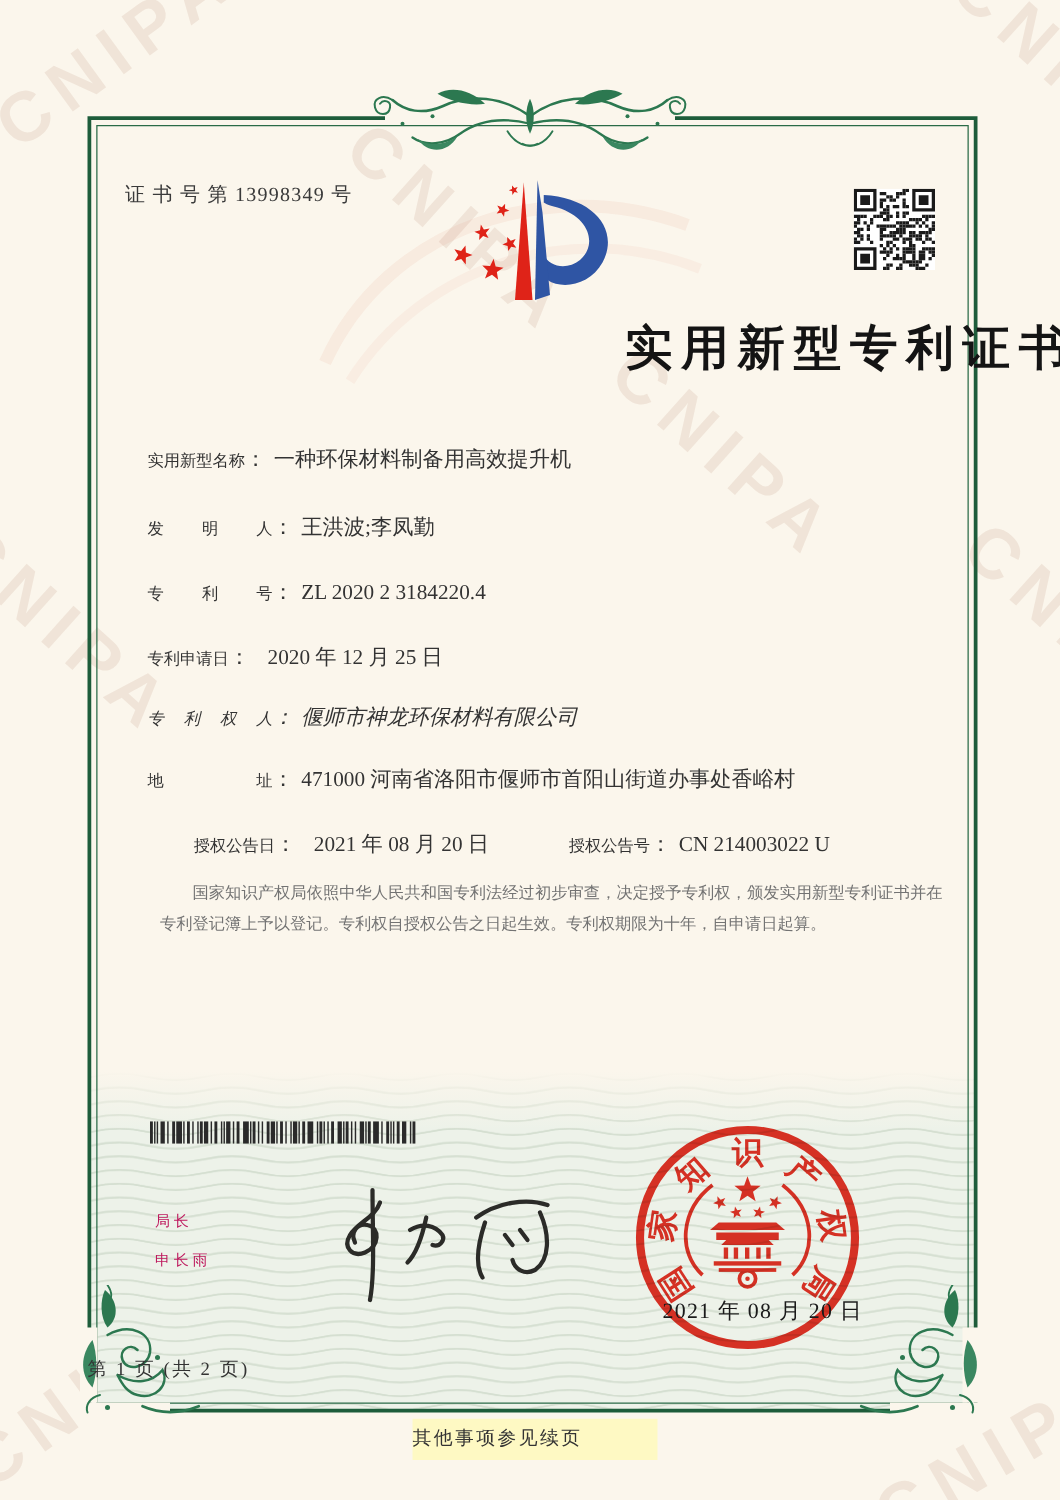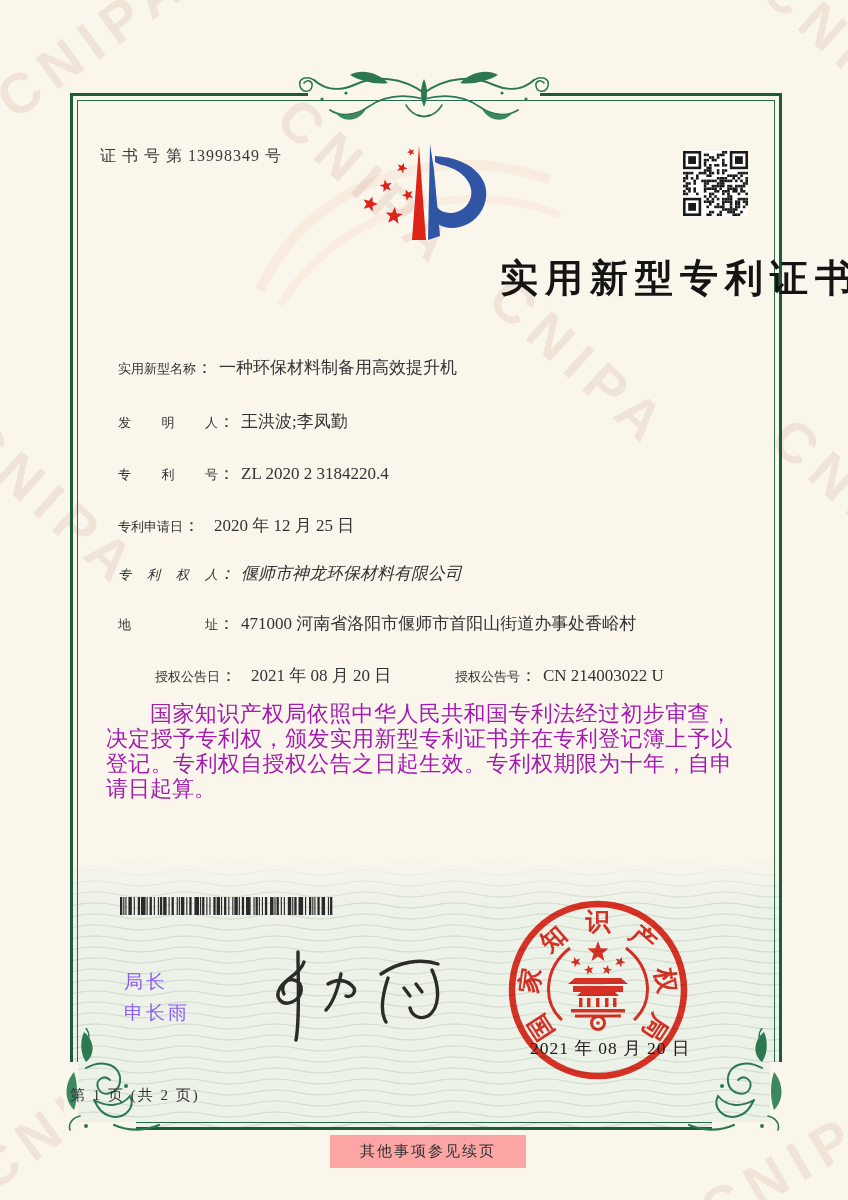--- a/index.html
+++ b/index.html
@@ -30,32 +30,32 @@
   .cert-no{position:absolute;left:100px;top:146px;z-index:5;font-size:16px;letter-spacing:1px;color:#3a3a3a;}
   .title{position:absolute;left:0;top:253px;width:848px;text-align:right;z-index:5;
     font-size:38px;font-weight:bold;letter-spacing:7px;color:#141414;padding-left:12px;}
   
   .row{position:absolute;left:118px;z-index:5;font-size:17px;color:#333;white-space:nowrap;}
   .lbl{display:inline-block;width:100px;font-size:13px;text-align:justify;text-align-last:justify;vertical-align:baseline;}
   .lbl-n{display:inline-block;font-size:13px;text-align:center;}
   .val{margin-left:6px;}
   .val-w{margin-left:14px;}
   
-  .paras{position:absolute;left:106px;top:701px;width:626px;z-index:5;
-    font-size:22px;line-height:25px;text-align:justify;color:#a21caf;}
+  .paras{position:absolute;left:128px;top:701px;width:626px;z-index:5;
+    font-size:13px;line-height:25px;text-align:justify;color:#737373;}
   .paras p{margin:0;text-indent:2em;}
   
-  .officer{position:absolute;left:124px;z-index:6;font-size:19px;letter-spacing:3px;color:#8b5cf6;}
+  .officer{position:absolute;left:124px;z-index:6;font-size:12px;letter-spacing:3px;color:#be185d;}
   .sig{position:absolute;left:246px;top:944px;z-index:6;}
   .seal{position:absolute;left:503px;top:895px;z-index:6;mix-blend-mode:multiply;opacity:.95;}
   .seal-date{position:absolute;left:530px;top:1036px;z-index:7;font-size:17.5px;letter-spacing:1px;color:#1a1a1a;white-space:nowrap;}
   .page-ind{position:absolute;left:70px;top:1086px;width:712px;text-align:left;z-index:6;
     font-size:15px;letter-spacing:2px;color:#333;}
   .cont-box{position:absolute;left:330px;top:1135px;width:196px;height:33px;z-index:5;
-    background:#fca5a5;text-align:center;line-height:33px;font-size:15px;letter-spacing:2px;color:#333;}
+    background:#fef9c3;text-align:left;line-height:33px;font-size:15px;letter-spacing:2px;color:#333;}
   .qr{position:absolute;left:683px;top:151px;z-index:5;}
   .logo{position:absolute;left:350px;top:140px;z-index:5;}
   .barcode{position:absolute;left:120px;top:897px;z-index:5;}
   .swirl{position:absolute;left:250px;top:120px;z-index:1;}
 </style>
 </head>
 <body>
 
 <span class="wm" style="left:-18px;top:8px;transform:rotate(-36deg);">CNIPA</span>
 <span class="wm" style="left:258px;top:150px;transform:rotate(42deg);">CNIPA</span>

